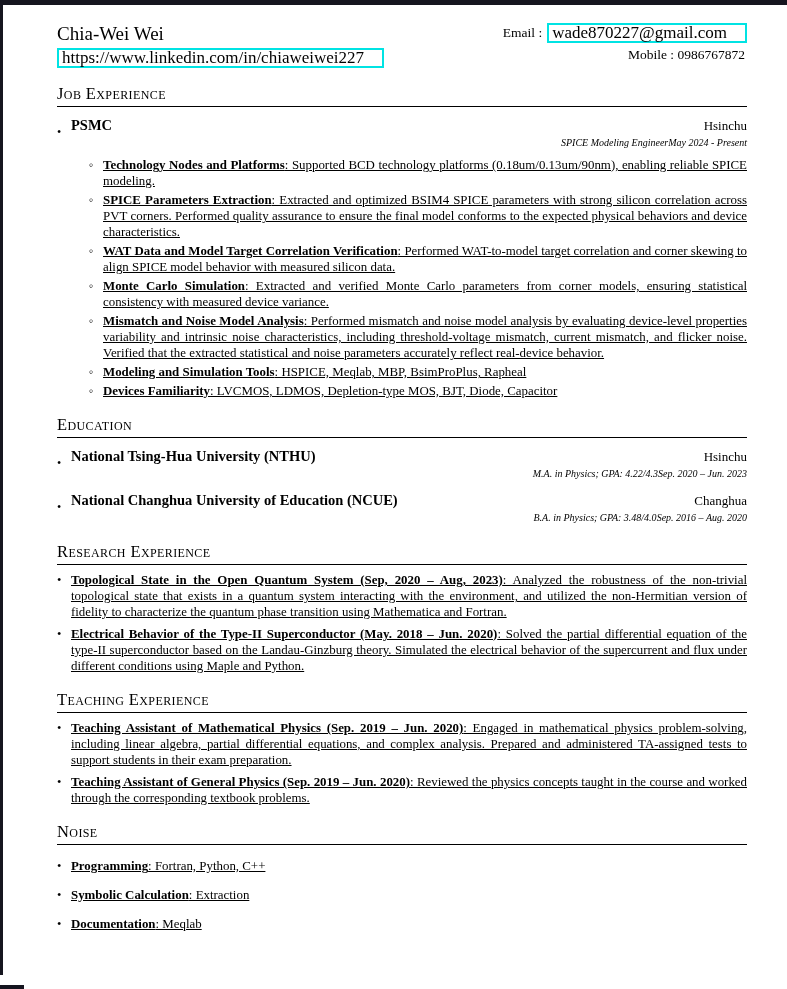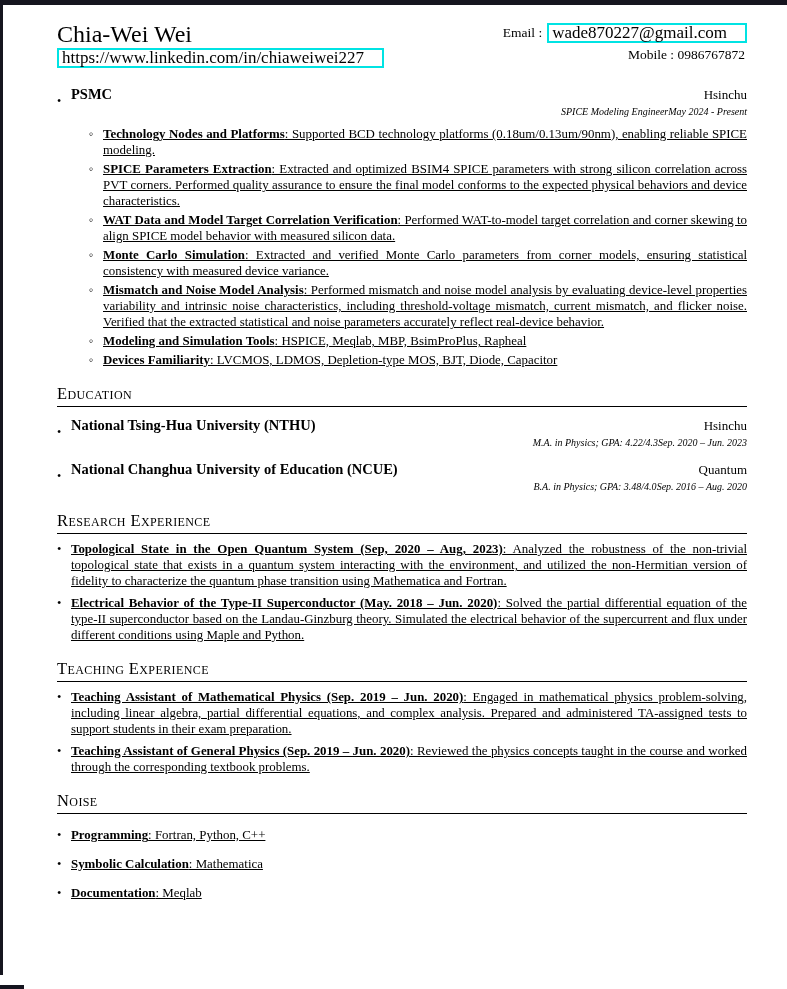--- a/index.html
+++ b/index.html
@@ -13,21 +13,21 @@
   }
   
   .edge-top    { position:absolute; top:0; left:0; width:787px; height:5px; background:#15151f; }
   .edge-left   { position:absolute; top:0; left:0; width:3px; height:975px; background:#15151f; }
   .edge-bottom { position:absolute; bottom:0; left:0; width:24px; height:4px; background:#15151f; }
 
   .page { position:absolute; top:23px; left:57px; width:690px; }
 
   
   .hdr { display:flex; justify-content:space-between; align-items:flex-start; }
-  .name { font-size:24px; line-height:22px;font-family:Liberation Serif, serif; }
+  .name { font-size:19px; line-height:22px;font-family:Liberation Serif, serif; }
   .linkbox, .emailbox {
     display:inline-block;
     border:2px solid var(--accent, #00e3e3);
     padding:0 18px 1px 3px;
     font-size:17px; line-height:15px;
   }
   .linkbox { margin-top:3px; }
   .hdr-right { text-align:right; font-size:13.5px; }
   .email-row { display:flex; align-items:center; justify-content:flex-end; }
   .email-label { margin-right:5px; }
@@ -82,20 +82,21 @@
     <div class="hdr-right">
       <div class="email-row">
         <span class="email-label">Email :</span>
         <span class="emailbox">wade870227@gmail.com</span>
       </div>
       <div class="mobile-row">Mobile : 0986767872</div>
     </div>
   </div>
 
   <div class="section">
+    <div class="section-title">Job Experience</div>
 
     <div class="entry">
       <div class="entry-marker">•</div>
       <div class="entry-body">
         <div class="erow">
           <span class="etitle">PSMC</span>
           <span class="eloc">Hsinchu</span>
         </div>
         <div class="erow esub">
           <span>SPICE Modeling Engineer</span>
@@ -151,21 +152,21 @@
           <span>Sep. 2020 – Jun. 2023</span>
         </div>
       </div>
     </div>
 
     <div class="entry">
       <div class="entry-marker">•</div>
       <div class="entry-body">
         <div class="erow">
           <span class="etitle">National Changhua University of Education (NCUE)</span>
-          <span class="eloc">Quantum</span>
+          <span class="eloc">Changhua</span>
         </div>
         <div class="erow esub">
           <span>B.A. in Physics; GPA: 3.48/4.0</span>
           <span>Sep. 2016 – Aug. 2020</span>
         </div>
       </div>
     </div>
   </div>
 
   <div class="section">
@@ -198,21 +199,21 @@
 
   <div class="section">
     <div class="section-title">Noise</div>
     <div class="flat-list skills-list">
       <div class="bullet">
         <div class="bullet-marker">•</div>
         <div class="bullet-text"><b>Programming</b><span>: Fortran, Python, C++</span></div>
       </div>
       <div class="bullet">
         <div class="bullet-marker">•</div>
-        <div class="bullet-text"><b>Symbolic Calculation</b><span>: Mathematica</span></div>
+        <div class="bullet-text"><b>Symbolic Calculation</b><span>: Extraction</span></div>
       </div>
       <div class="bullet">
         <div class="bullet-marker">•</div>
         <div class="bullet-text"><b>Documentation</b><span>: Meqlab</span></div>
       </div>
     </div>
   </div>
 
 </div>
 

